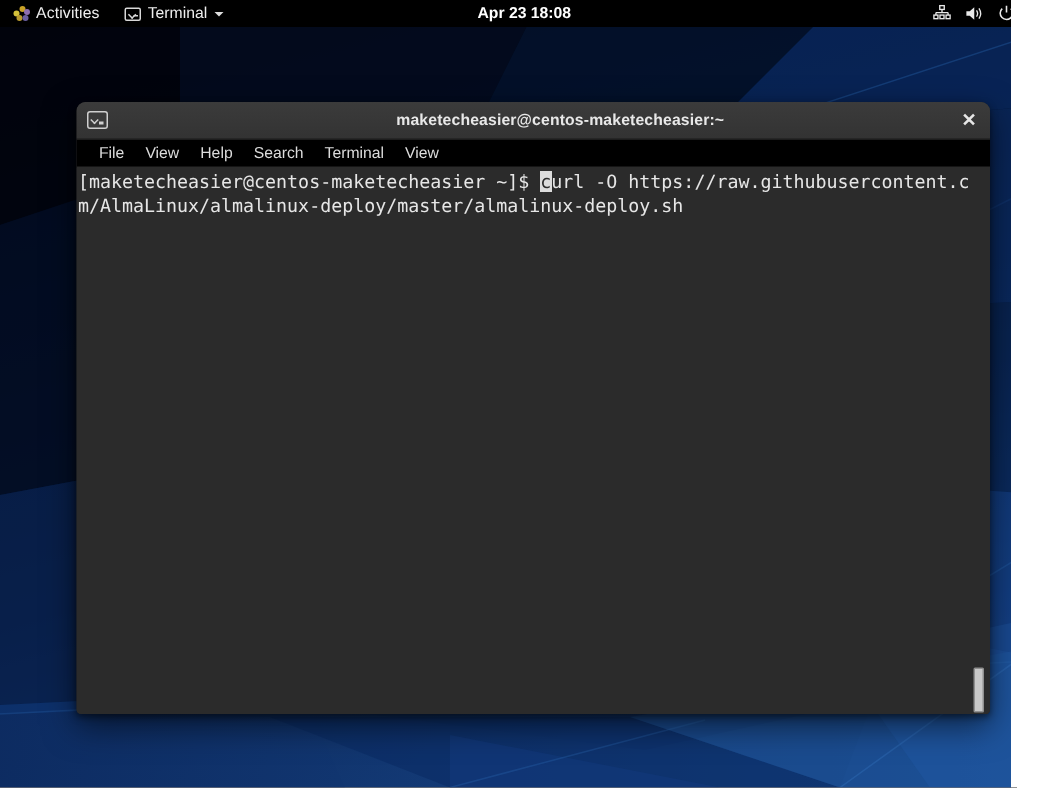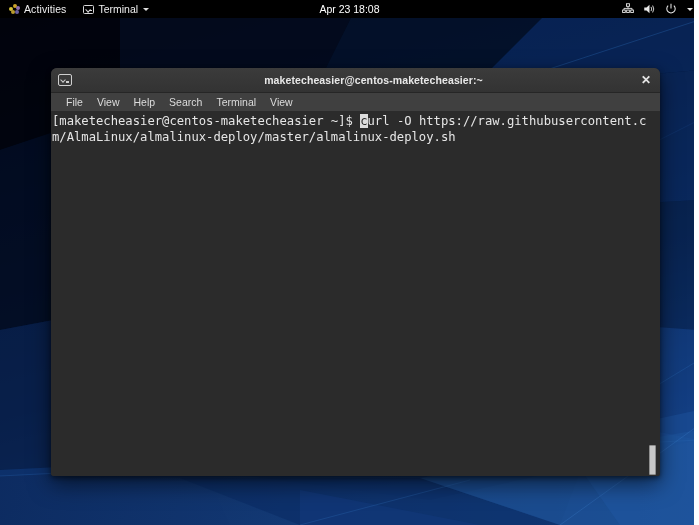--- a/index.html
+++ b/index.html
@@ -10,21 +10,20 @@
     overflow: hidden;
     font-family: "Liberation Sans", sans-serif;
   }
 
   #desktop {
     position: relative;
     width: 674px;
     height: 525px;
     background: #041028;
     overflow: hidden;
-    padding-left: 20px;
   }
 
   
   #wallpaper {
     position: absolute;
     left: 0; top: 0;
     width: 699px;
     height: 525px;
   }
 
@@ -121,20 +120,21 @@
     margin-left: 1px;
   }
 
   .tb-center {
     position: absolute;
     left: 0; right: 0;
     text-align: center;
     font-size: 10.5px;
     color: #ffffff;
     pointer-events: none;
+    font-weight: bold;
   }
   .tb-clock { pointer-events: auto; cursor: pointer; display:inline-block; padding: 0 4px;}
 
   .tb-right {
     position: absolute;
     right: 6px;
     display: flex;
     align-items: center;
     gap: 9px;
     height: 18px;
@@ -206,21 +206,21 @@
     justify-content: center;
     color: #e6e6e6;
     font-size: 12px;
     font-weight: bold;
     cursor: pointer;
     line-height: 1;
   }
 
   #menubar {
     height: 18px;
-    background: #404040;
+    background: #000000;
     border-bottom: 1px solid #2b2b2b;
     display: flex;
     align-items: center;
     padding-left: 8px;
     gap: 0px;
   }
   #menubar .mitem {
     font-size: 10.5px;
     color: #dcdcdc;
     padding: 1px 7px 2px 7px;

